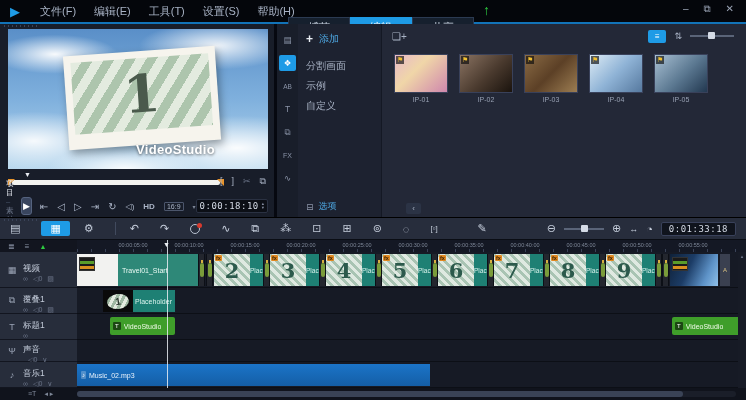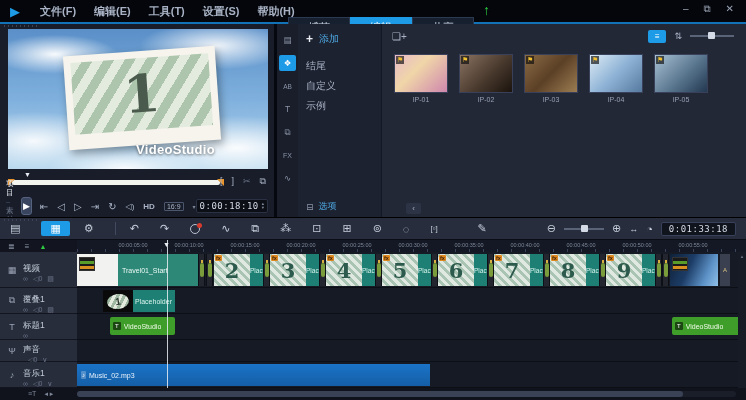--- a/index.html
+++ b/index.html
@@ -5,21 +5,21 @@
   * { margin:0; padding:0; box-sizing:border-box; }
   html,body { width:746px; height:400px; overflow:hidden; background:#0d1018;
     font-family:"Liberation Sans","DejaVu Sans",sans-serif; color:#c3cbd9; }
   .app { position:relative; width:746px; height:400px; }
 
   
   .topbar { position:absolute; top:0; left:0; right:0; height:24px; background:#04060b;
     border-bottom:2px solid #1273b8; display:flex; align-items:center; }
   .logo { margin-left:10px; color:#1e9be6; font-size:13px; }
   .menu { display:flex; gap:18px; margin-left:20px; font-size:11px; color:#a8b2c4; }
-  .menu span { cursor:default;font-weight:bold; }
+  .menu span { cursor:default; }
   .tabs { position:absolute; left:288px; top:17px; display:flex; }
   .tab { width:62px; height:19px; line-height:19px; text-align:center; font-size:11px;
     background:#16202e; border:1px solid #2b3a52; color:#c8d2e0; }
   .tab.active { background:#1e9be6; border-color:#1e9be6; color:#fff; }
   .uparrow { position:absolute; left:483px; top:2px; color:#2ecc40; font-weight:bold; font-size:14px; }
   .winctl { position:absolute; right:12px; top:3px; display:flex; gap:15px; color:#9aa3b5; font-size:10px; }
 
   
   .main { position:absolute; top:24px; left:0; right:0; height:193px; display:flex; }
 
@@ -284,23 +284,23 @@
         <span style="font-size:7px">FX</span>
         <span>∿</span>
       </div>
       <div class="cats">
         <div class="addrow">
           <span class="plus">+</span>
           <span class="lbl">添加</span>
         </div>
         <div>
 
-            <div class="cat">结尾</div>
+        <div class="cat">分割画面</div>
+            <div class="cat">示例</div>
             <div class="cat">自定义</div>
-            <div class="cat">示例</div>
           </div>
         <div class="optrow">
           <span class="g">⊟</span>
           <span>选项</span>
         </div>
       </div>
       <div class="gallery">
         <div class="gal-top">
           <span class="folder">❏+</span>
           <div class="gal-right">

